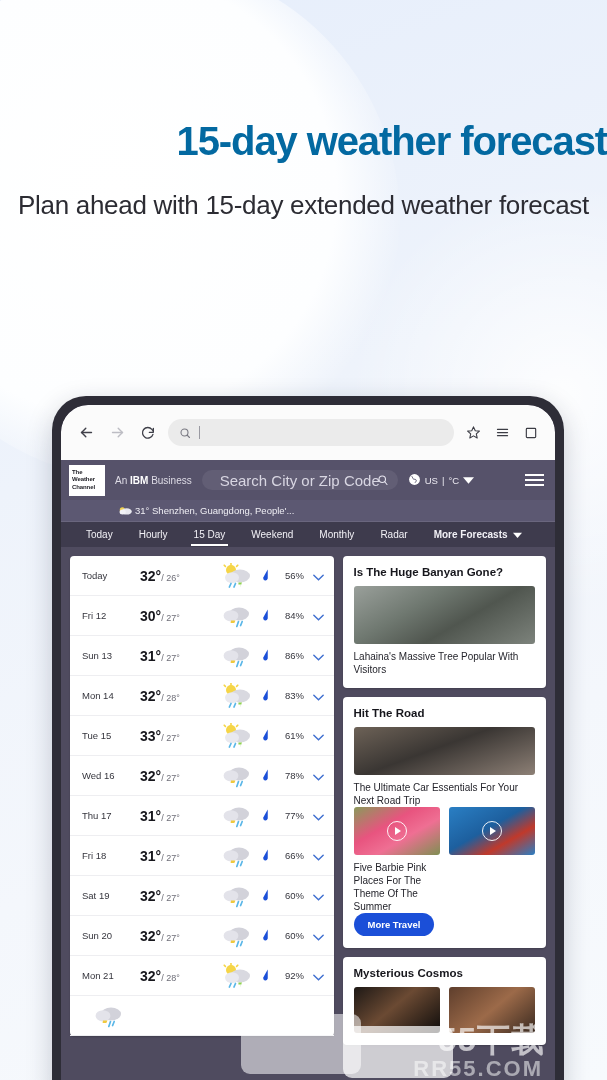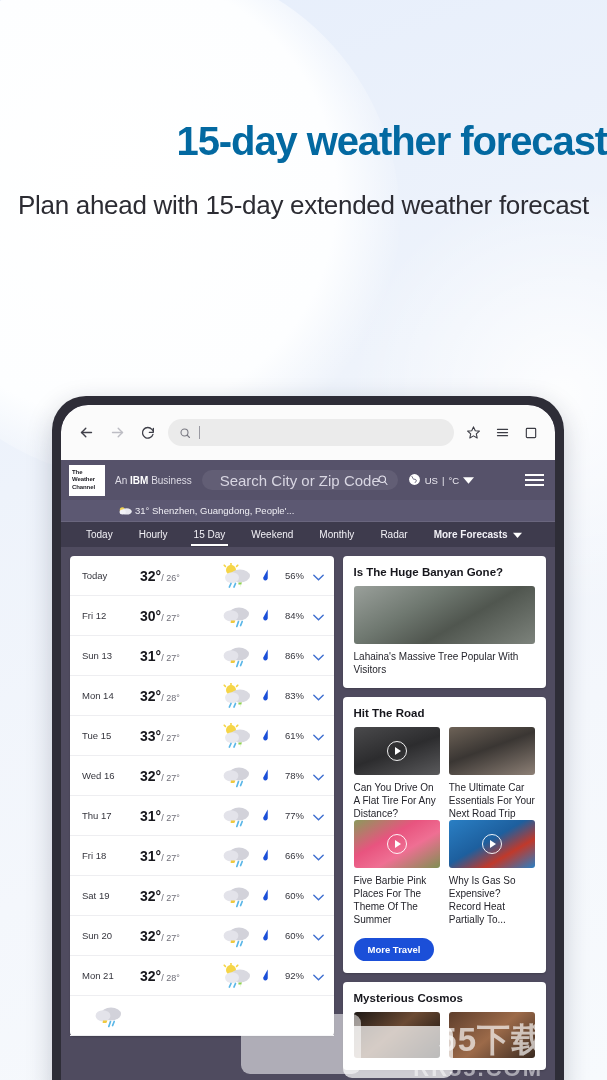--- a/index.html
+++ b/index.html
@@ -86,21 +86,21 @@
   .r-card h3{ font-size:11.5px; color:#16161c; font-weight:bold; margin-bottom:8px; }
   .thumb{ width:100%; border-radius:3px; overflow:hidden; position:relative; display:block; }
   .thumb .play{ position:absolute; left:50%; top:50%; transform:translate(-50%,-50%);
     width:20px; height:20px; border:1.6px solid rgba(255,255,255,.92); border-radius:50%;
     display:flex; align-items:center; justify-content:center; }
   .thumb .play:after{ content:""; border-left:6px solid #fff; border-top:4px solid transparent;
     border-bottom:4px solid transparent; margin-left:2px; }
   .cap{ font-size:10px; color:#25252c; line-height:13px; margin-top:6px; }
   .grid2{ display:flex; gap:9px; }
   .grid2 > div{ flex:1; }
-  .more-btn{ margin-top:12px; display:inline-flex; align-items:center; justify-content:center;
+  .more-btn{ display:inline-flex; align-items:center; justify-content:center;
     background:#1b4fd8; color:#fff; font-size:9.5px; font-weight:bold; padding:6px 14px; border-radius:13px; border:none; }
 
   
   .wm{ position:absolute; right:6px; bottom:6px; width:188px; height:78px; pointer-events:none; }
   .wm .l1{ position:absolute; right:4px; top:6px; font-size:33px; font-weight:bold;
     color:rgba(255,255,255,.66); letter-spacing:1px; white-space:nowrap; }
   .wm .l2{ position:absolute; right:6px; top:44px; font-size:22px; font-weight:bold;
     color:rgba(255,255,255,.52); letter-spacing:2px; white-space:nowrap; }
   .wm-badge{ position:absolute; left:-18px; top:14px; width:110px; height:52px;
     background:rgba(255,255,255,.72); border-radius:9px; }
@@ -551,42 +551,35 @@
         <div class="card r-card">
           <h3>Is The Huge Banyan Gone?</h3>
           <div class="thumb" style="height:58px;background:linear-gradient(150deg,#9aa09b 0%,#6f7870 35%,#50564f 60%,#7d837c 100%);"></div>
           <div class="cap">Lahaina's Massive Tree Popular With Visitors</div>
         </div>
 
         <div class="card r-card">
           <h3>Hit The Road</h3>
           <div class="grid2">
             <div>
-              <div class="thumb" style="height:48px;background:linear-gradient(160deg,#4a4a4c 0%,#2c2c2e 50%,#5a5a5c 100%);">
-                <span class="play"></span>
-              </div>
-              <div class="cap">Can You Drive On A Flat Tire For Any Distance?</div>
-            </div>
-            <div>
               <div class="thumb" style="height:48px;background:linear-gradient(160deg,#6d6257 0%,#3a3633 45%,#8d8076 100%);"></div>
               <div class="cap">The Ultimate Car Essentials For Your Next Road Trip</div>
             </div>
           </div>
           <div class="grid2" style="">
             <div>
               <div class="thumb" style="height:48px;background:linear-gradient(150deg,#8a9a5b 0%,#e8547f 38%,#ef6f93 62%,#7f8f52 100%);">
                 <span class="play"></span>
               </div>
               <div class="cap">Five Barbie Pink Places For The Theme Of The Summer</div>
             </div>
             <div>
               <div class="thumb" style="height:48px;background:linear-gradient(150deg,#2a7fc4 0%,#1d5f9e 45%,#c0392b 70%,#2a7fc4 100%);">
                 <span class="play"></span>
               </div>
-              <div class="cap">Why Is Gas So Expensive? Record Heat Partially To...</div>
             </div>
           </div>
           <button class="more-btn">More Travel</button>
         </div>
 
         <div class="card r-card">
           <h3>Mysterious Cosmos</h3>
           <div class="grid2">
             <div class="thumb" style="height:46px;background:linear-gradient(140deg,#1d1815 0%,#6b4a33 45%,#0e0c0b 100%);"></div>
             <div class="thumb" style="height:46px;background:linear-gradient(140deg,#5e3e2c 0%,#9c6a49 50%,#3a2a20 100%);"></div>

